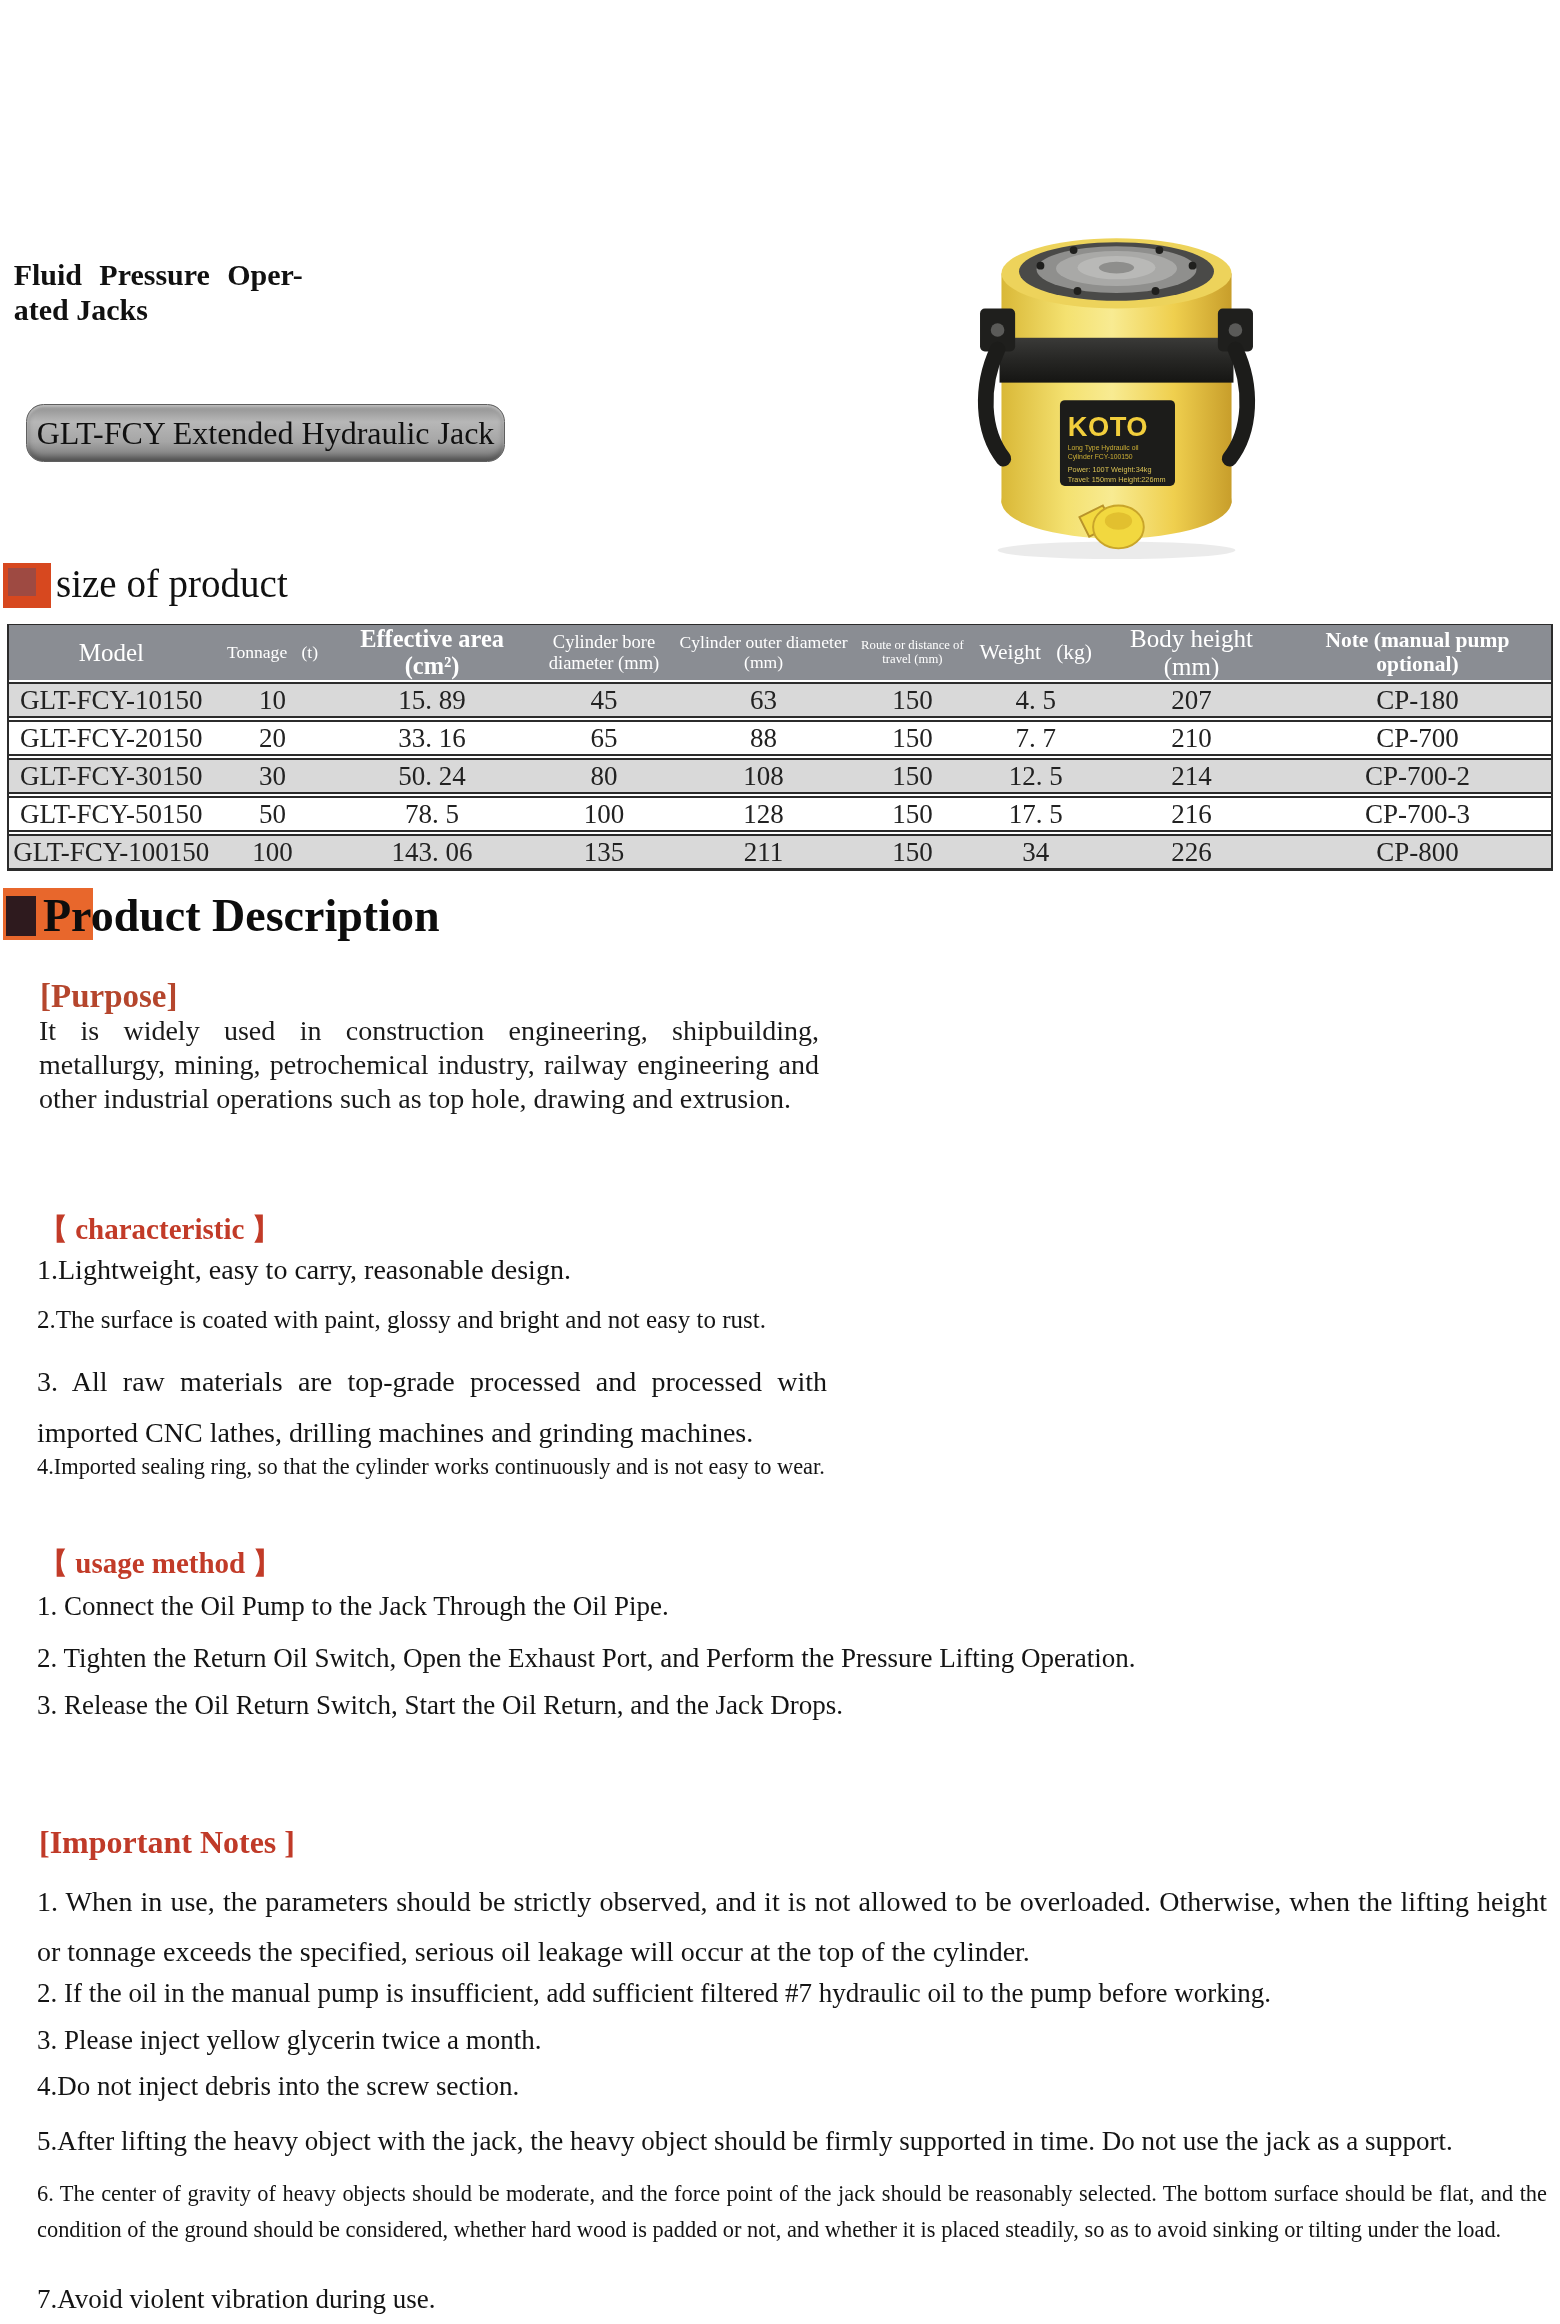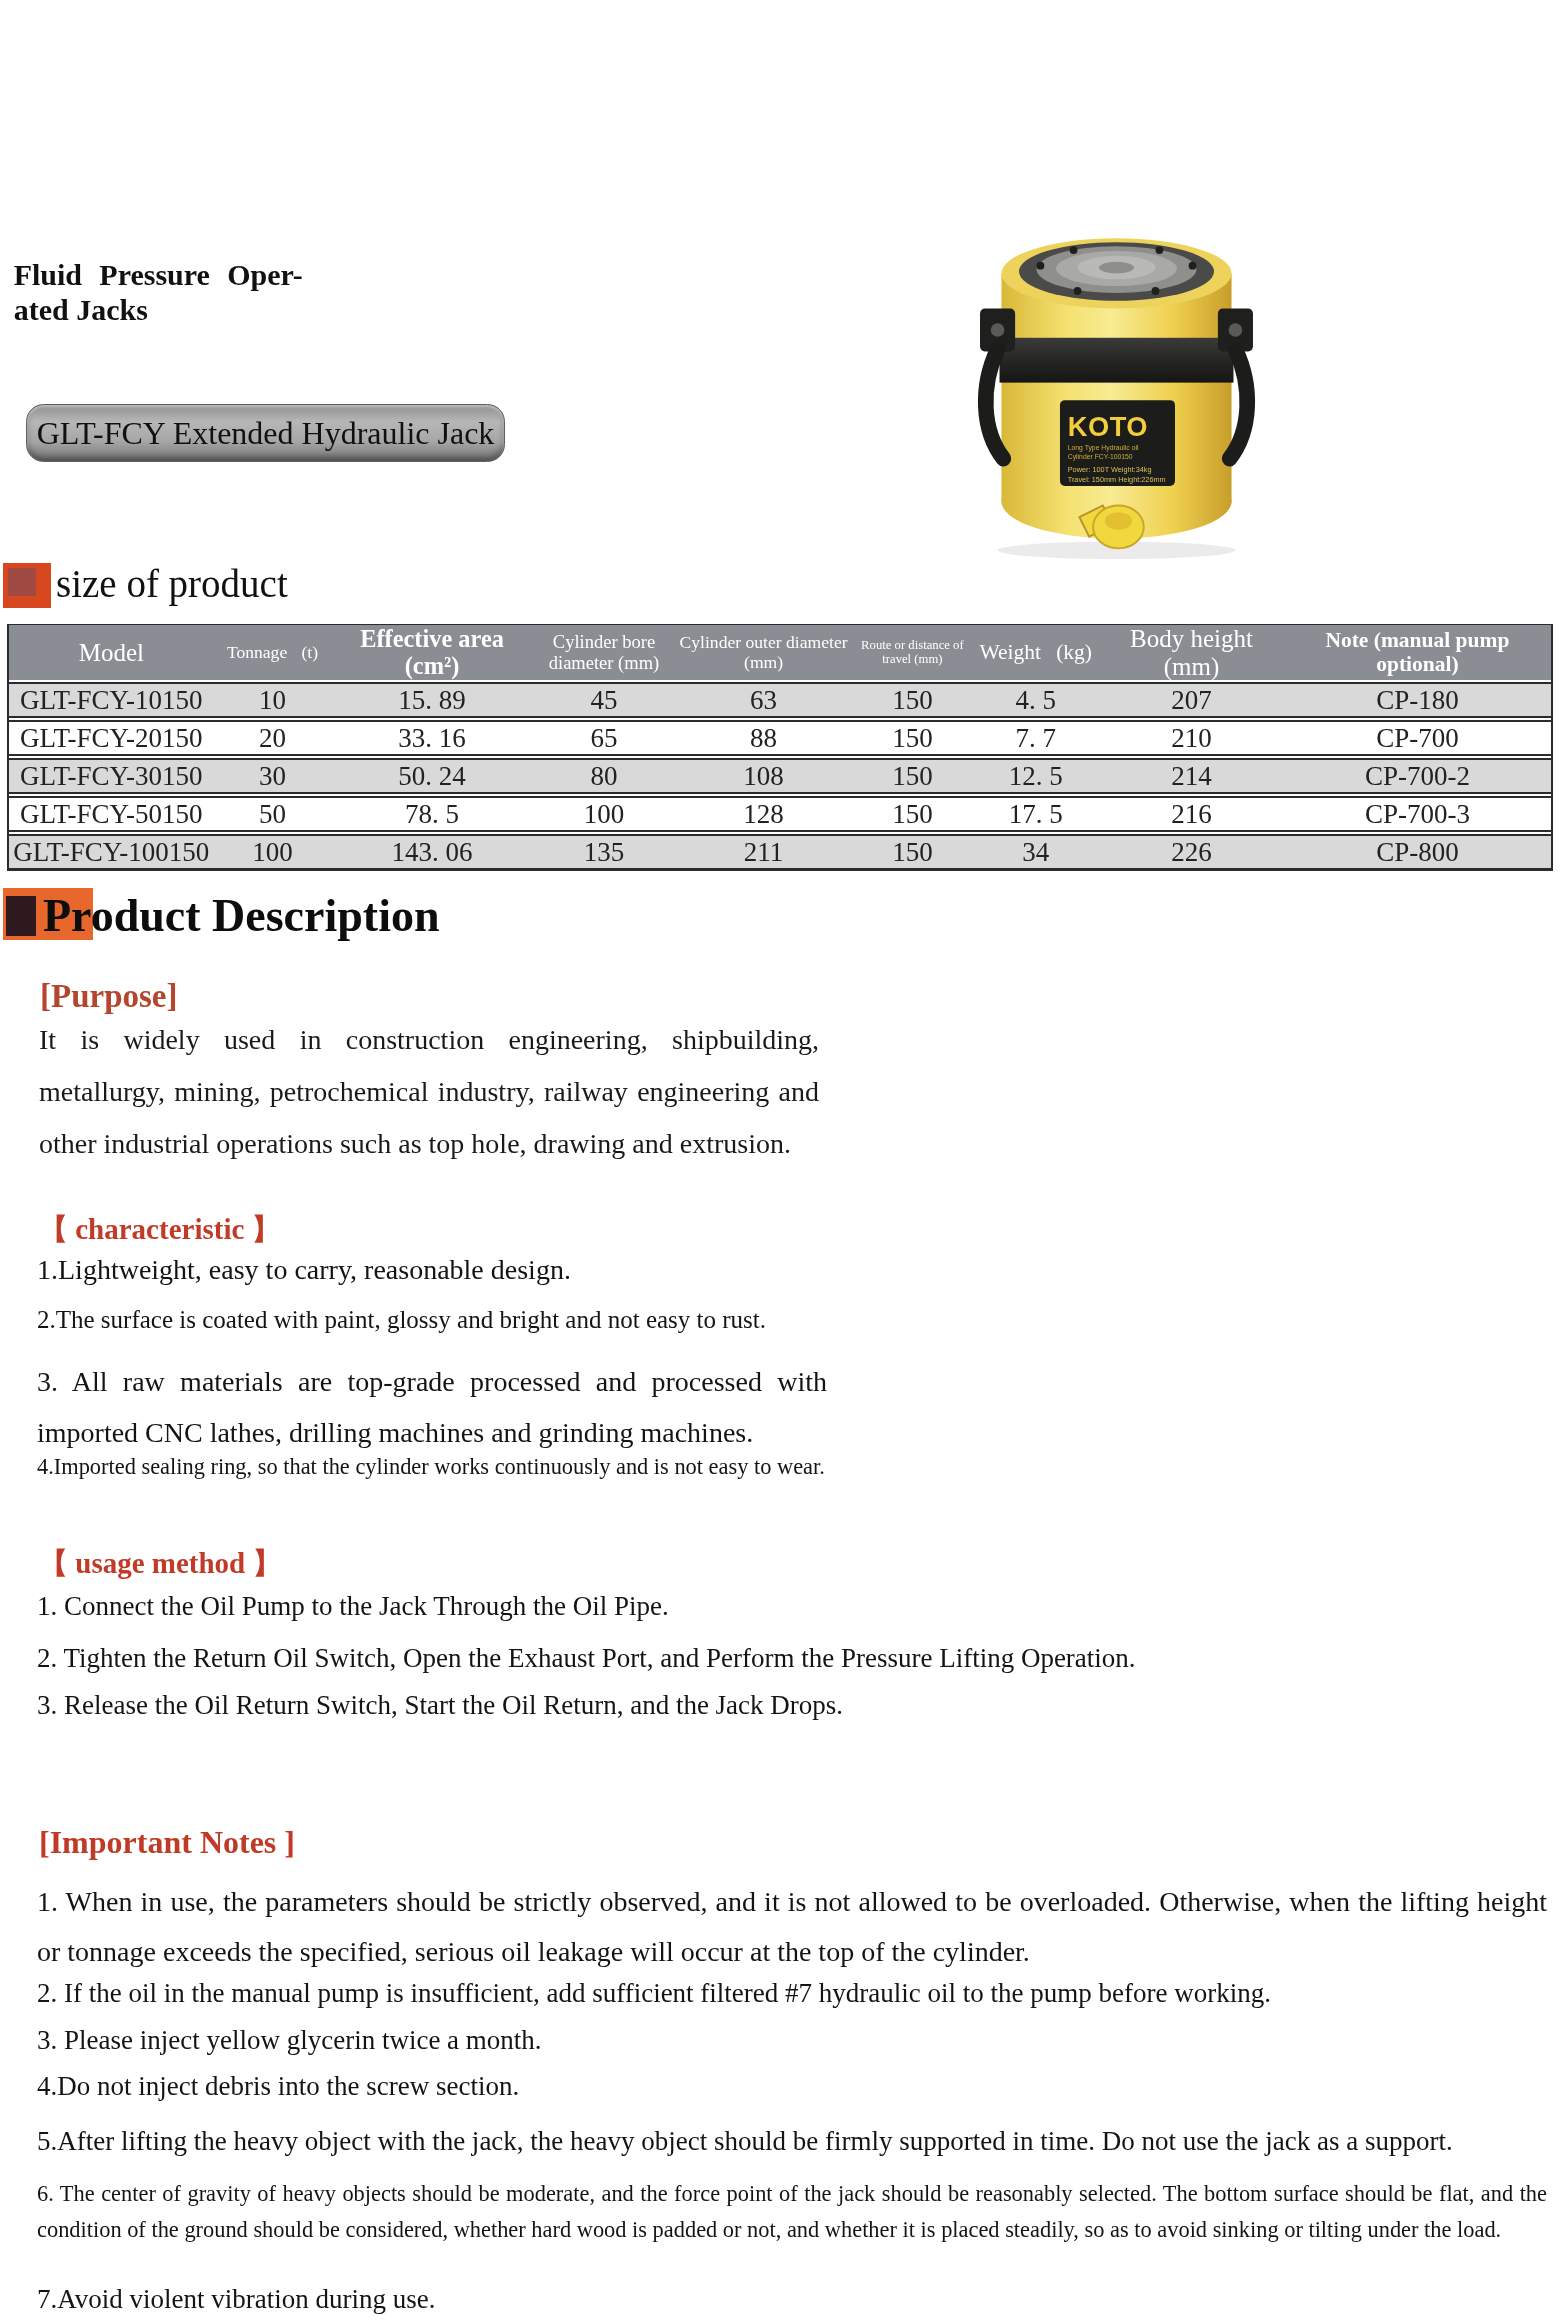--- a/index.html
+++ b/index.html
@@ -52,21 +52,21 @@
   table.spec td{
     text-align:center;vertical-align:middle;height:32px;font-size:27px;color:#222;
     border-top:2px solid #2b2b2b;border-bottom:2px solid #2b2b2b;padding:0 2px;
   }
   table.spec tr.odd td{background:#D9D9D9;}
   table.spec tr.even td{background:#ffffff;}
 
   
   .red{color:#B5462D;font-weight:bold;}
   .purpose-heading{left:40px;top:978px;font-size:33px;}
-  .purpose-body{left:39px;top:1014px;width:780px;font-size:28px;line-height:52px;text-align:justify;color:#1a1a1a;}
+  .purpose-body{left:39px;top:1014px;width:780px;font-size:28px;line-height:34px;text-align:justify;color:#1a1a1a;}
 
   .char-heading{left:39px;top:1210px;font-size:29px;color:#C23B28;font-weight:bold;}
   .char-1{left:37px;top:1254px;font-size:28px;}
   .char-2{left:37px;top:1306px;font-size:25px;}
   .char-3{left:37px;top:1356px;width:790px;font-size:28px;line-height:51px;text-align:justify;}
   .char-4{left:37px;top:1454px;font-size:22.4px;}
 
   .usage-heading{left:39px;top:1544px;font-size:29px;color:#C23B28;font-weight:bold;}
   .usage-1{left:37px;top:1591px;font-size:27px;}
   .usage-2{left:37px;top:1643px;font-size:27px;}

